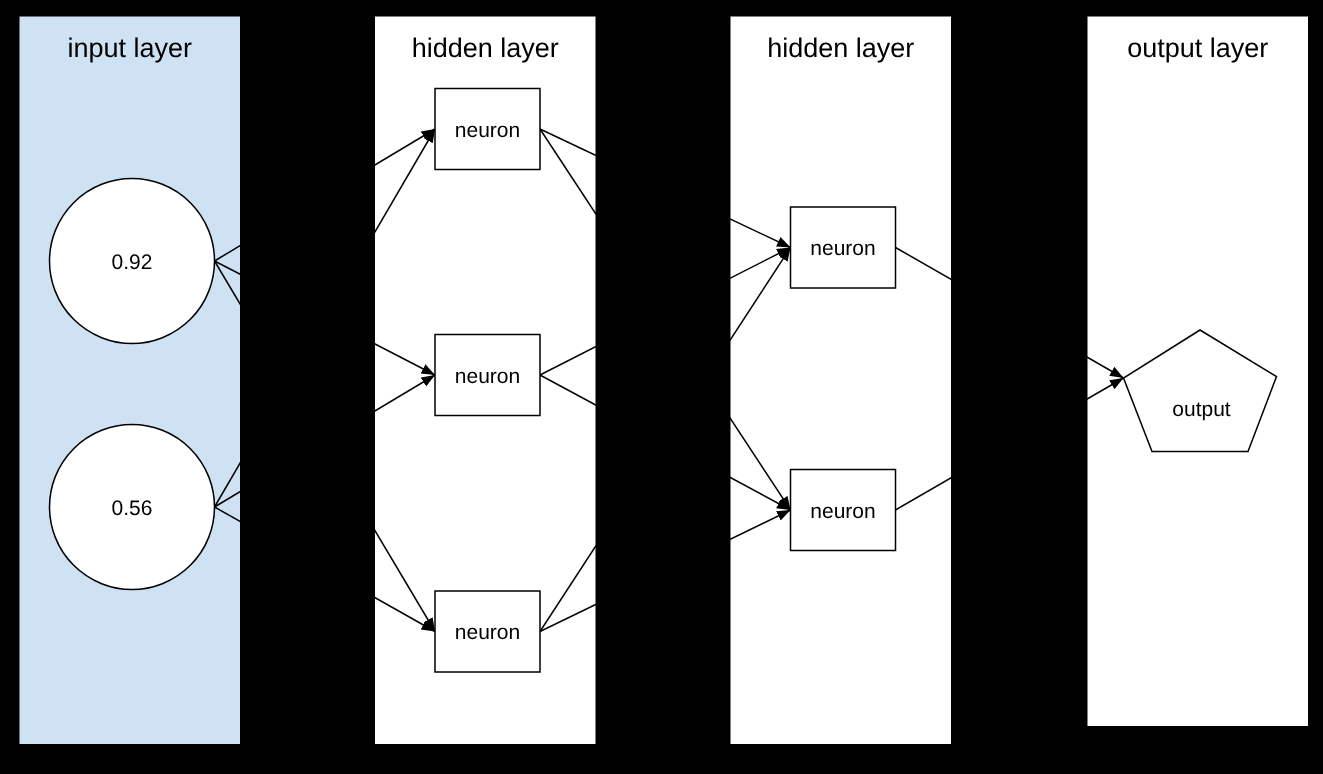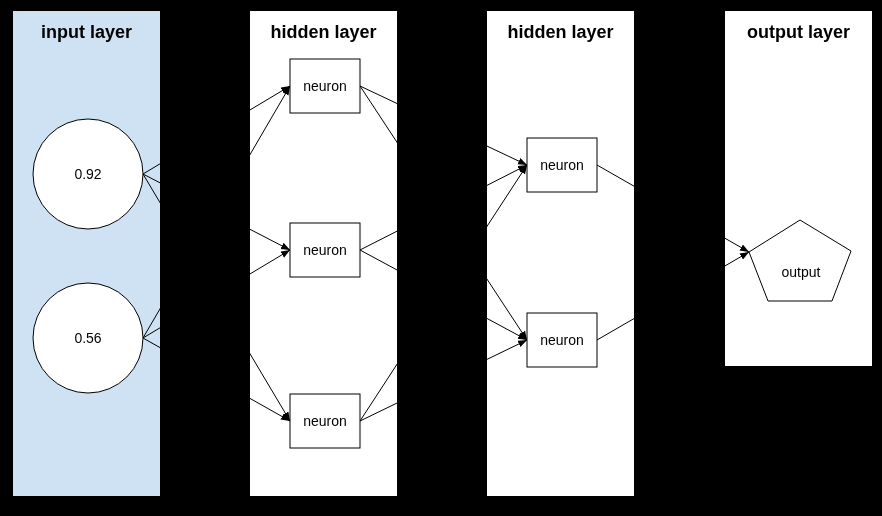--- a/index.html
+++ b/index.html
@@ -15,21 +15,21 @@
     overflow: hidden;
     font-family: "Liberation Sans", sans-serif;
   }
   .panel {
     position: absolute;
     box-sizing: border-box;
   }
   .panel-title {
     padding-top: 11px;
     text-align: center;
-    font-weight: bold;
+    font-weight: normal;
     font-size: 18px;
     color: #000000;
     letter-spacing: 0px;
   }
   #diagram-svg {
     position: absolute;
     left: 0;
     top: 0;
     pointer-events: none;
   }
@@ -60,21 +60,21 @@
   </div>
 
   <div class="panel" style="left: 250px; top: 11px; width: 147px; height: 485px; background: rgb(255, 255, 255);">
     <div class="panel-title">hidden layer</div>
   </div>
 
   <div class="panel" style="left: 487px; top: 11px; width: 147px; height: 485px; background: rgb(255, 255, 255);">
     <div class="panel-title">hidden layer</div>
   </div>
 
-  <div class="panel" style="left: 725px; top: 11px; width: 147px; height: 355px; background: rgb(255, 255, 255);">
+  <div class="panel" style="left: 725px; top: 11px; width: 147px; height: 473px; background: rgb(255, 255, 255);">
     <div class="panel-title">output layer</div>
   </div>
 
   <svg id="diagram-svg" width="882" height="516">
     <defs>
       <marker id="arrowhead" markerWidth="10" markerHeight="8" refX="9" refY="3.5" orient="auto">
         <path d="M0,0 L9,3.5 L0,7 Z" fill="#000000"></path>
       </marker>
     </defs>
     <g id="edge-group">

